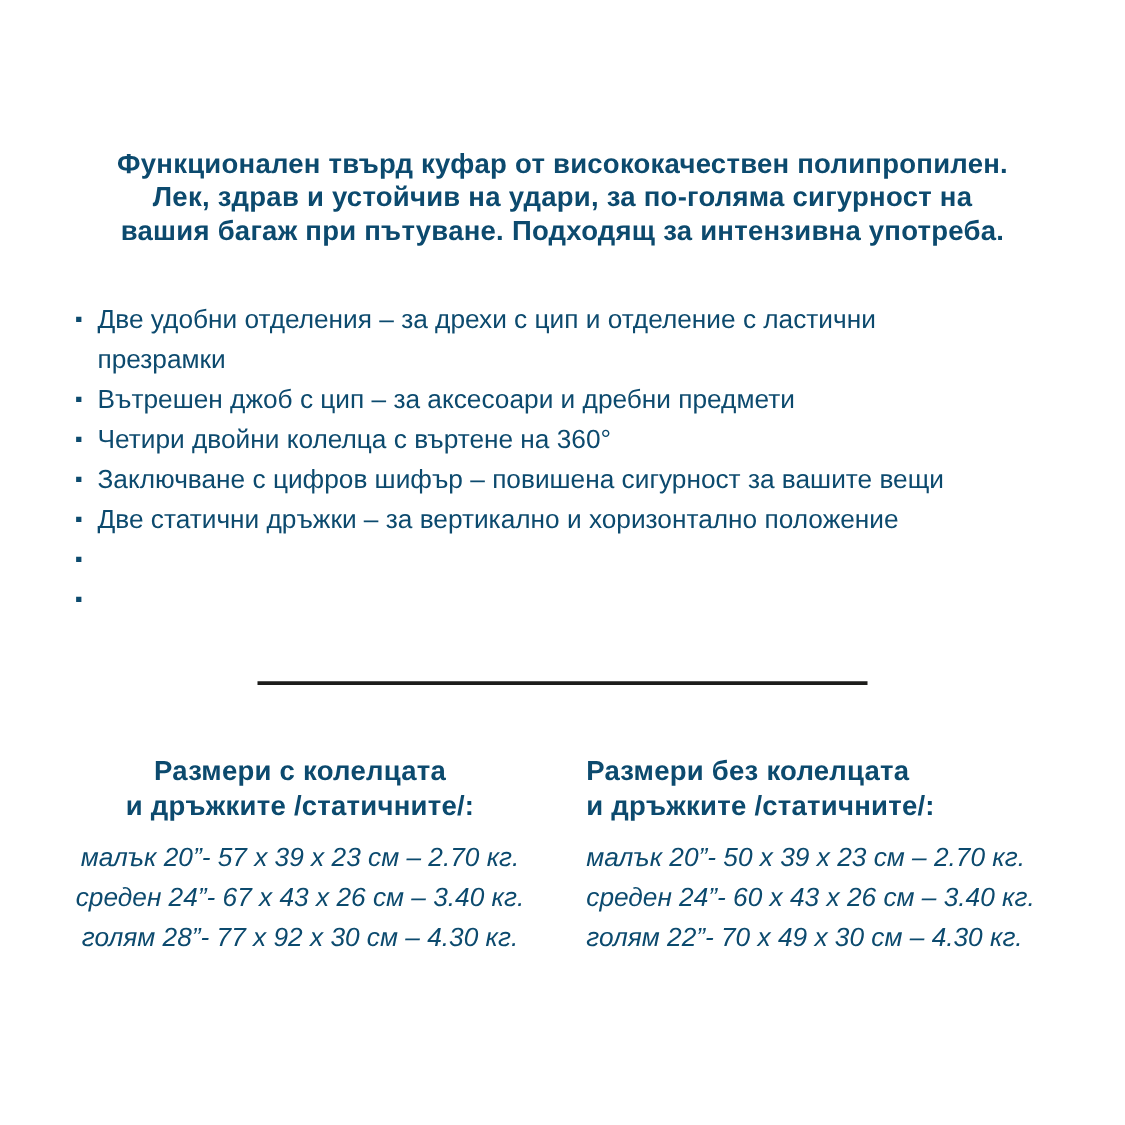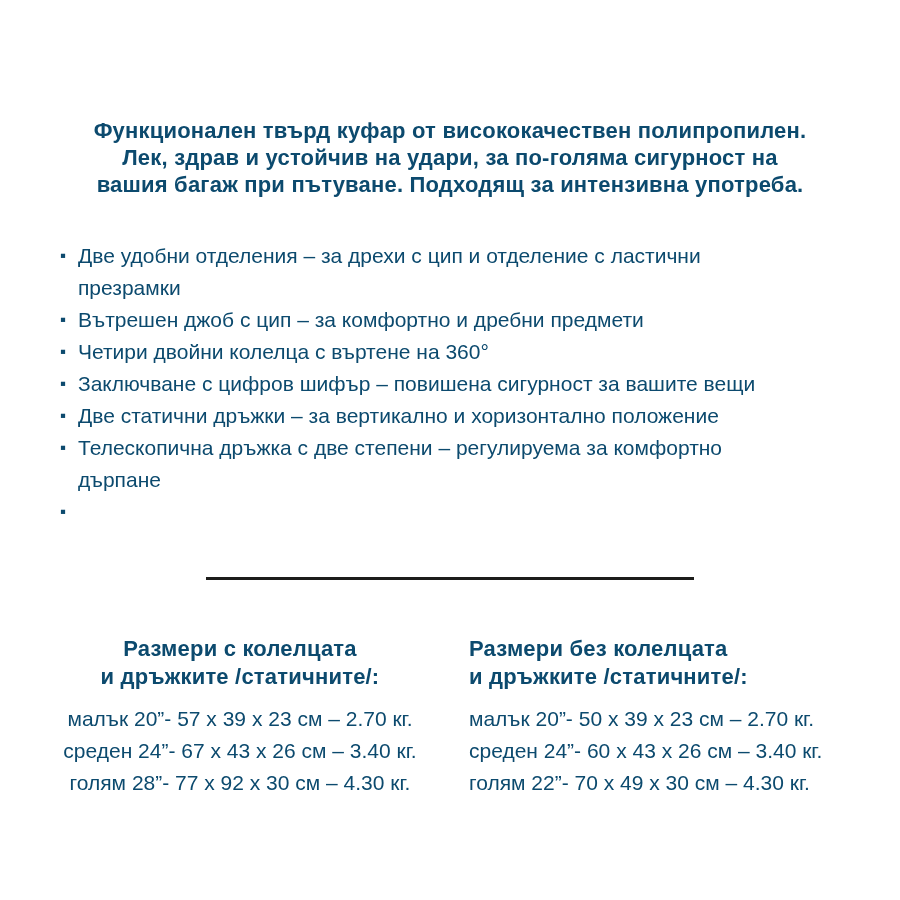--- a/index.html
+++ b/index.html
@@ -81,57 +81,56 @@
       letter-spacing: 0.2px;
     }
     .col-right .col-heading {
     }
     .size-rows {
       margin-top: 12px;
     }
     .size-row {
       font-size: 21px;
       line-height: 32px;
+      font-style: italic;
     }
   </style>
 </head>
 <body>
 
 <div class="page">
 
   <div class="intro-heading">Функционален твърд куфар от висококачествен полипропилен.
 Лек, здрав и устойчив на удари, за по-голяма сигурност на
 вашия багаж при пътуване. Подходящ за интензивна употреба.</div>
 
   <ul class="features">
     <li class="feature-item">
       <span class="bullet">▪</span>
       <span class="feature-text">Две удобни отделения – за дрехи с цип и отделение с ластични
 презрамки</span>
     </li>
     <li class="feature-item">
       <span class="bullet">▪</span>
-      <span class="feature-text">Вътрешен джоб с цип – за комфортно и дребни предмети</span>
+      <span class="feature-text">Вътрешен джоб с цип – за аксесоари и дребни предмети</span>
     </li>
     <li class="feature-item">
       <span class="bullet">▪</span>
       <span class="feature-text">Четири двойни колелца с въртене на 360°</span>
     </li>
     <li class="feature-item">
       <span class="bullet">▪</span>
       <span class="feature-text">Заключване с цифров шифър – повишена сигурност за вашите вещи</span>
     </li>
     <li class="feature-item">
       <span class="bullet">▪</span>
       <span class="feature-text">Две статични дръжки – за вертикално и хоризонтално положение</span>
     </li>
     <li class="feature-item">
       <span class="bullet">▪</span>
-      <span class="feature-text">Телескопична дръжка с две степени – регулируема за комфортно
-дърпане</span>
     </li>
     <li class="feature-item">
       <span class="bullet">▪</span>
     </li>
   </ul>
 
   <div class="hdivider"></div>
 
   <div class="sizes">
 

